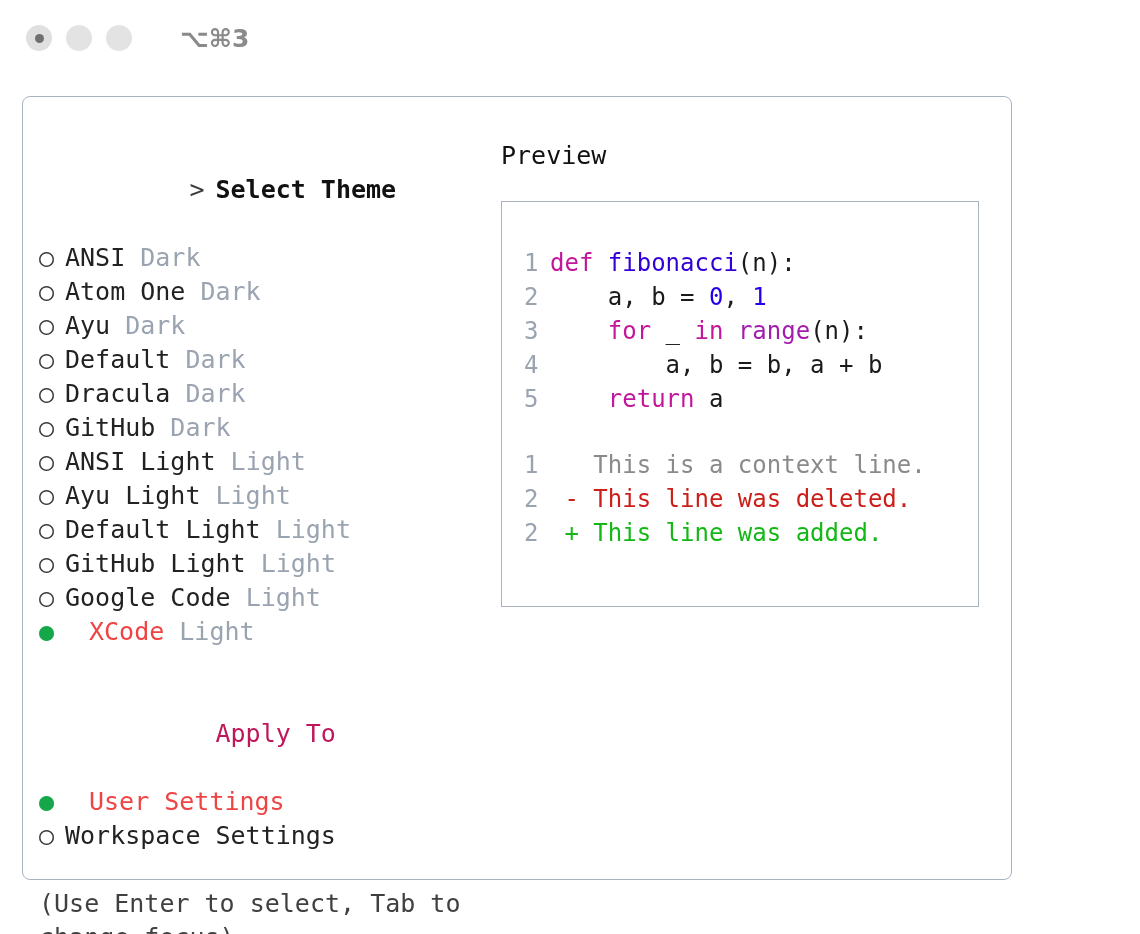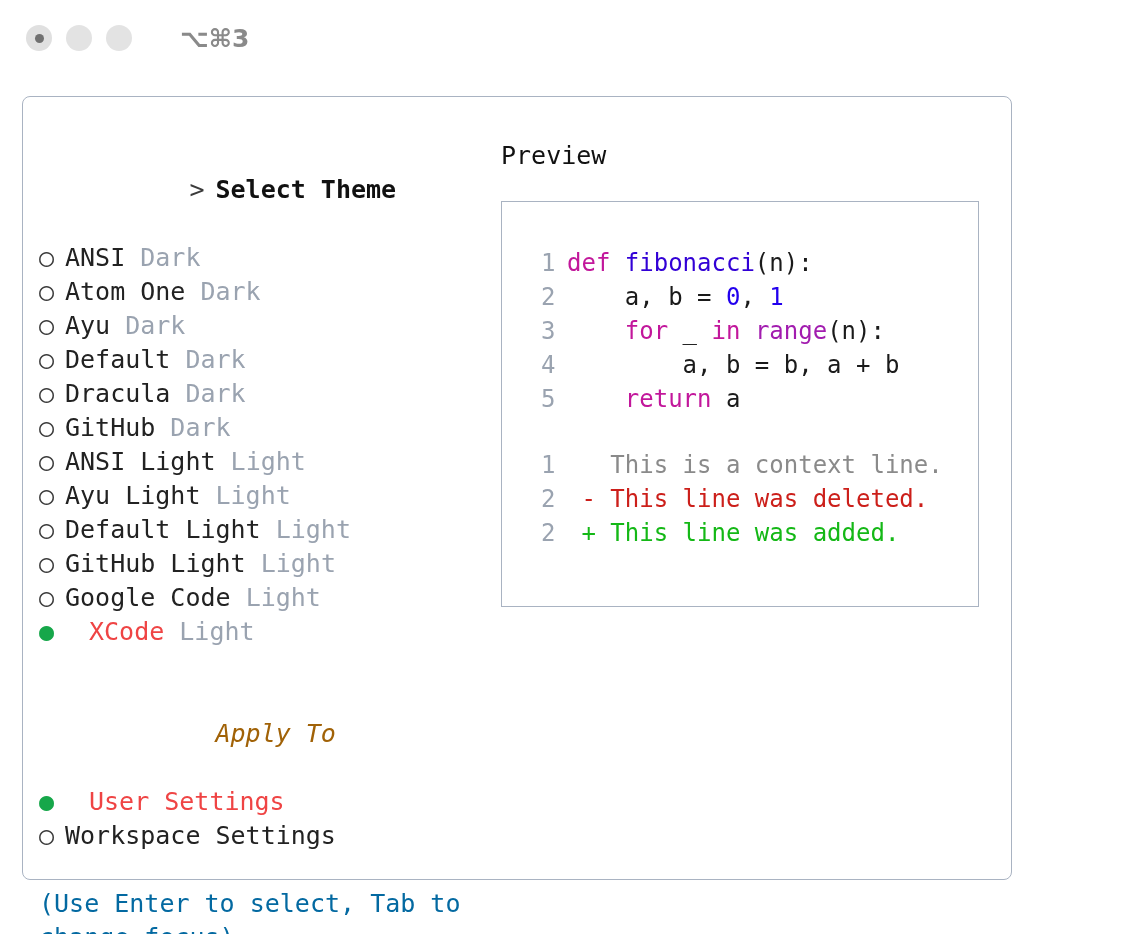--- a/index.html
+++ b/index.html
@@ -109,31 +109,30 @@
     display: inline-block;
     width: 26px;
     color: #3b3b3b;
   }
   .marker.sel { color: #16a74a; }
   .label-sel { color: #ef4444; margin-left: 24px; }
   .variant {
     color: #9aa3b0;
   }
   .apply-heading {
-    color: #a16207;
-    font-style: italic;
+    color: #be185d;
   }
   .spacer-line {
     display: block;
     height: 34px;
   }
   .hint {
     font-size: 25px;
     line-height: 34px;
-    color: #0369a1;
+    color: #404040;
     white-space: pre;
     display: block;
   }
   .hint-block {
     margin-top: 34px;
     width: 420px;
   }
 
   
   .preview-title {
@@ -152,21 +151,20 @@
     box-sizing: border-box;
     background: #ffffff;
     padding: 44px 0 0 22px;
   }
   .code-line {
     font-size: 24px;
     line-height: 34px;
     white-space: pre;
     display: block;
     color: #1a1a1a;
-    margin-left: 17px;
   }
   .ln {
     display: inline-block;
     width: 26px;
     color: #9aa3b0;
   }
   .kw   { color: #c2179b; }
   .fn   { color: #3200d6; }
   .call { color: #a21caf; }
   .num  { color: #2200ee; }

